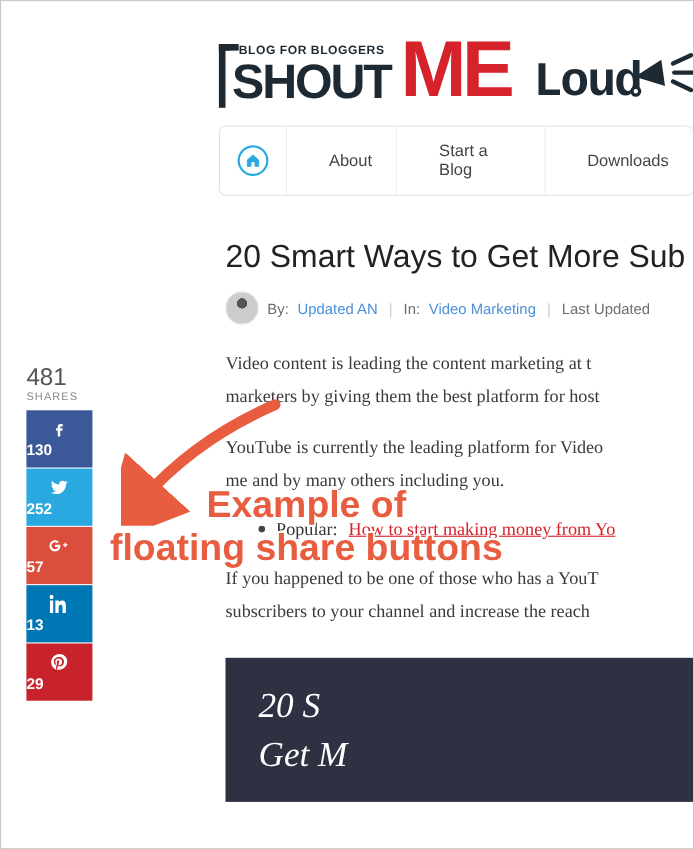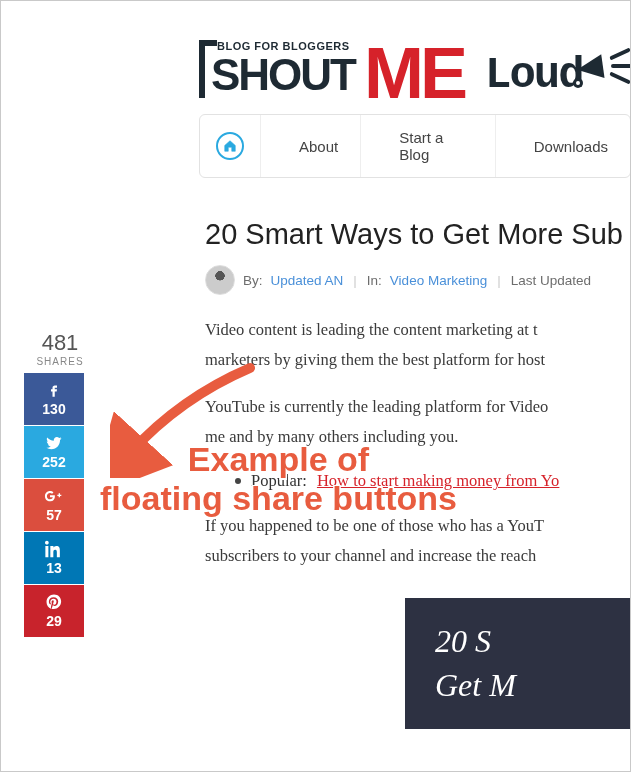--- a/index.html
+++ b/index.html
@@ -58,21 +58,21 @@
     top: 30px;
     font-family: "Arial Black", Arial, sans-serif;
     font-size: 44px;
     font-weight: 900;
     letter-spacing: -2px;
     color: #1e2a33;
   }
   .logo-me {
     position: absolute;
     left: 165px;
-    top: 12px;
+    top: 2px;
     font-family: "Arial Black", Arial, sans-serif;
     font-size: 72px;
     font-weight: 900;
     letter-spacing: -4px;
     color: #d6222a;
   }
   .logo-loud {
     position: absolute;
     left: 286px;
     top: 30px;
@@ -190,38 +190,36 @@
     gap:10px;
     font-size:16.5px;
     white-space:nowrap;
   }
   .bullet-row .dot{
     width:6px;height:6px;border-radius:50%;background:#444;flex-shrink:0;
   }
   .bullet-row a{color:#d6222a;text-decoration:underline;}
   .banner{
     margin-top:30px;
-    margin-left:200px;
     background:#2d3142;
     color:#fff;
     padding:22px 20px 22px 30px;
     font-family:Georgia, serif;
     font-style:italic;
     font-size:32px;
     line-height:1.35;
     white-space:nowrap;
   }
 
   
   .share-bar{
     position:absolute;
     left:24px;
     top:330px;
     width:72px;
-    text-align:center;
     font-family: "Helvetica Neue", Arial, sans-serif;
   }
   .share-total{
     font-size:22px;
     color:#555;
     font-weight:400;
   }
   .share-label{
     font-size:10px;
     letter-spacing:1px;

